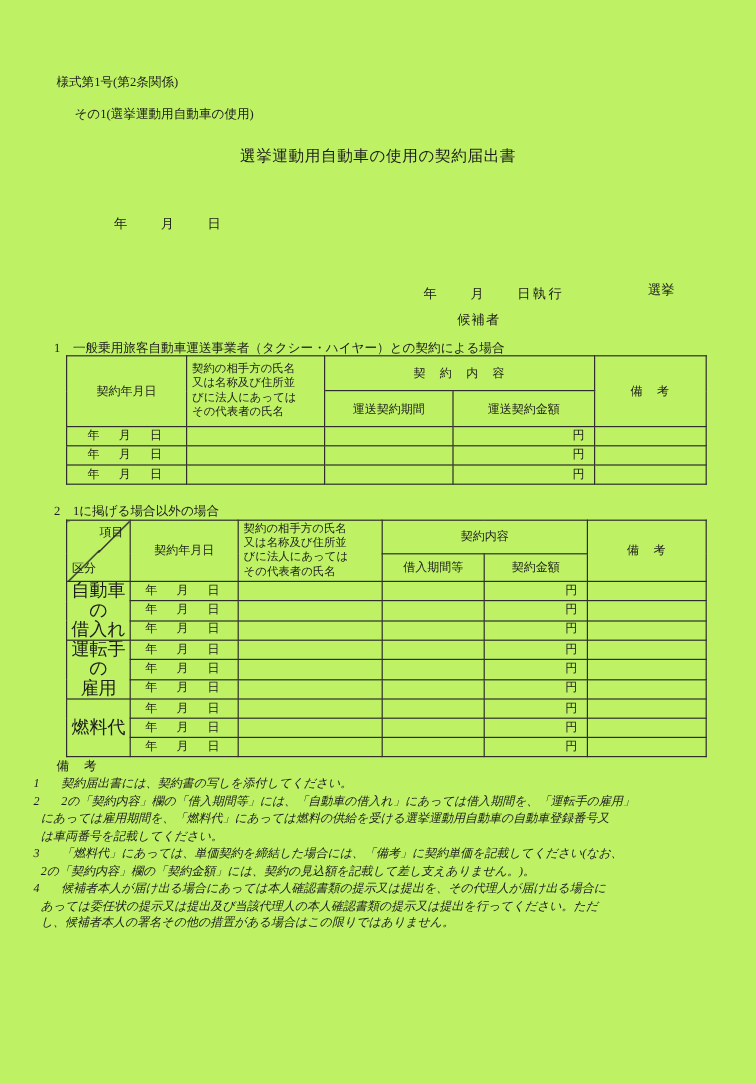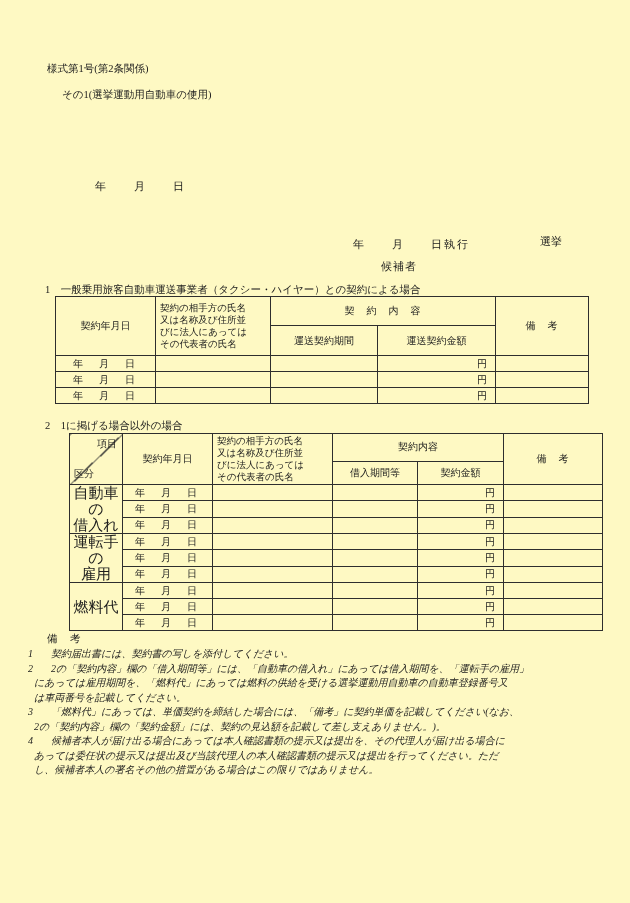--- a/index.html
+++ b/index.html
@@ -1,18 +1,18 @@
 <!DOCTYPE html>
 <html><head>
 <meta charset="utf-8">
 <style>
   html,body { margin:0; padding:0; background:#e8e8e8; }
   .page {
     position:relative; width:630px; height:903px; margin:0 auto;
-    background:#fef9c3; color:#1c1c1c;
+    background:#bef264; color:#1c1c1c;
     font-family:"Liberation Serif","DejaVu Serif",serif;
     overflow:hidden;
   }
   .abs { position:absolute; }
   .form-code1 { top:62px; left:47px; font-size:10.5px; }
   .form-code2 { top:88px; left:62px; font-size:10.5px; }
   .doc-title  { top:121px; left:0; width:630px; text-align:center; font-size:13px; letter-spacing:0.5px; }
   .intro      { top:150px; left:71px; font-size:11px; }
   .date-blank { top:179px; left:95px; font-size:11px; letter-spacing:2px; }
   .addressee  { top:208px; left:60px; font-size:11px; }
@@ -21,21 +21,21 @@
   .candidate  { top:259px; left:381px; font-size:11px; letter-spacing:1px; }
   .caption1   { top:283px; left:45px; font-size:10.5px; }
   .caption2   { top:419px; left:45px; font-size:10.5px; }
 
   table { position:absolute; border-collapse:collapse; table-layout:fixed; }
   th,td {
     border:1px solid #2e2e2e; font-weight:normal; font-size:10px;
     padding:0; text-align:center; vertical-align:middle; overflow:hidden;
   }
   .t1 { top:296px; left:55px; width:533px; }
-  .t2 { top:433px; left:69px; width:533px;padding-left:11px; }
+  .t2 { top:433px; left:55px; width:533px;padding-left:11px; }
   .t1 thead tr.h1 { height:29px; } .t1 thead tr.h2 { height:30px; }
   .t2 thead tr.h1 { height:27px; } .t2 thead tr.h2 { height:23px; }
   tbody tr { height:16px; }
   tbody td { font-size:10px; line-height:14px; }
   th.party {
     text-align:left; vertical-align:middle; padding:1px 2px 1px 4px;
     font-size:9.5px; line-height:12px; white-space:pre-line;
   }
   th.spread { letter-spacing:1px; }
   td.date-cell { letter-spacing:3px; }
@@ -57,20 +57,21 @@
   .note-num  { display:inline-block; width:23px; text-indent:0; }
   .note-text { white-space:pre-line; text-indent:0; }
 </style>
 </head>
 <body>
 
 <div class="page">
 
   <div class="abs form-code1">様式第1号(第2条関係)</div>
   <div class="abs form-code2">その1(選挙運動用自動車の使用)</div>
+  <div class="abs doc-title">選挙運動用自動車の使用の契約届出書</div>
   <div class="abs date-blank">年　　月　　日</div>
   <div class="abs exec-line">年　　月　　日執行</div>
   <div class="abs exec-suffix">選挙</div>
   <div class="abs candidate">候補者</div>
 
   <div class="abs caption1">1　一般乗用旅客自動車運送事業者（タクシー・ハイヤー）との契約による場合</div>
 
   <table class="t1">
     <colgroup>
       <col style="width:100px">

